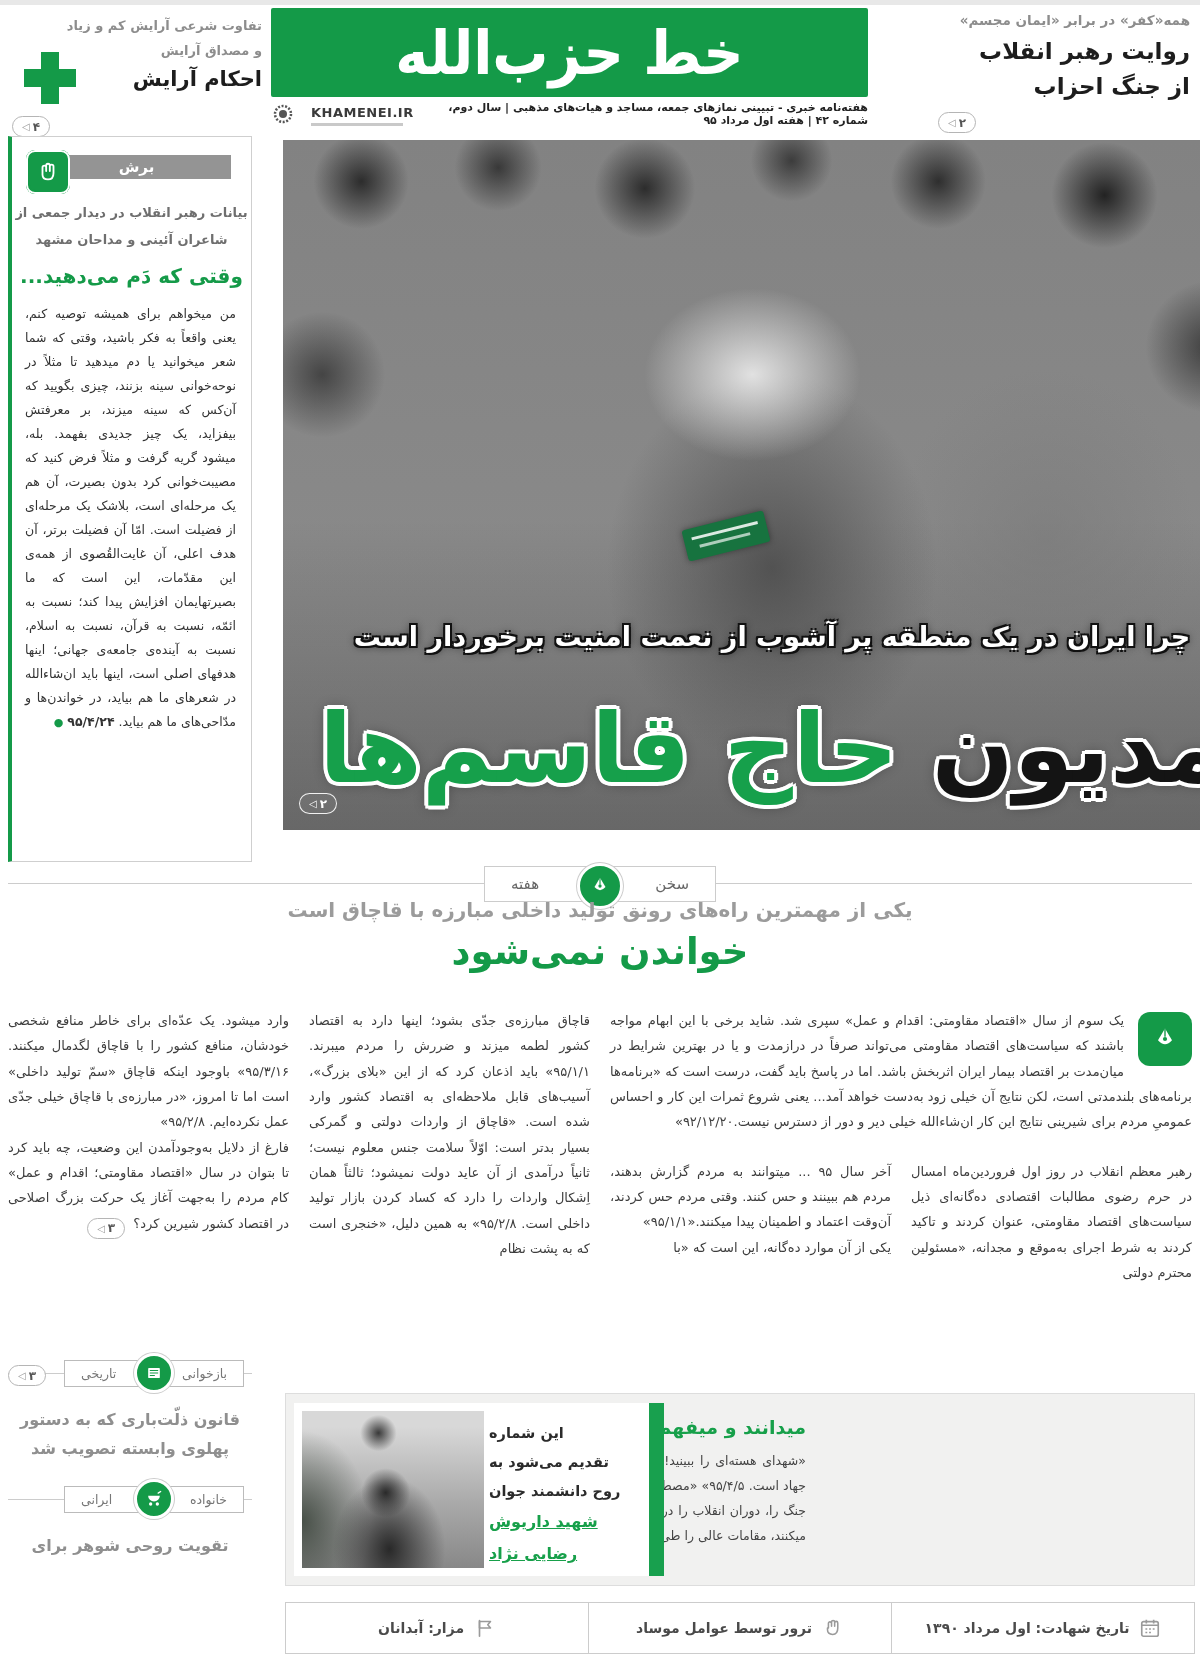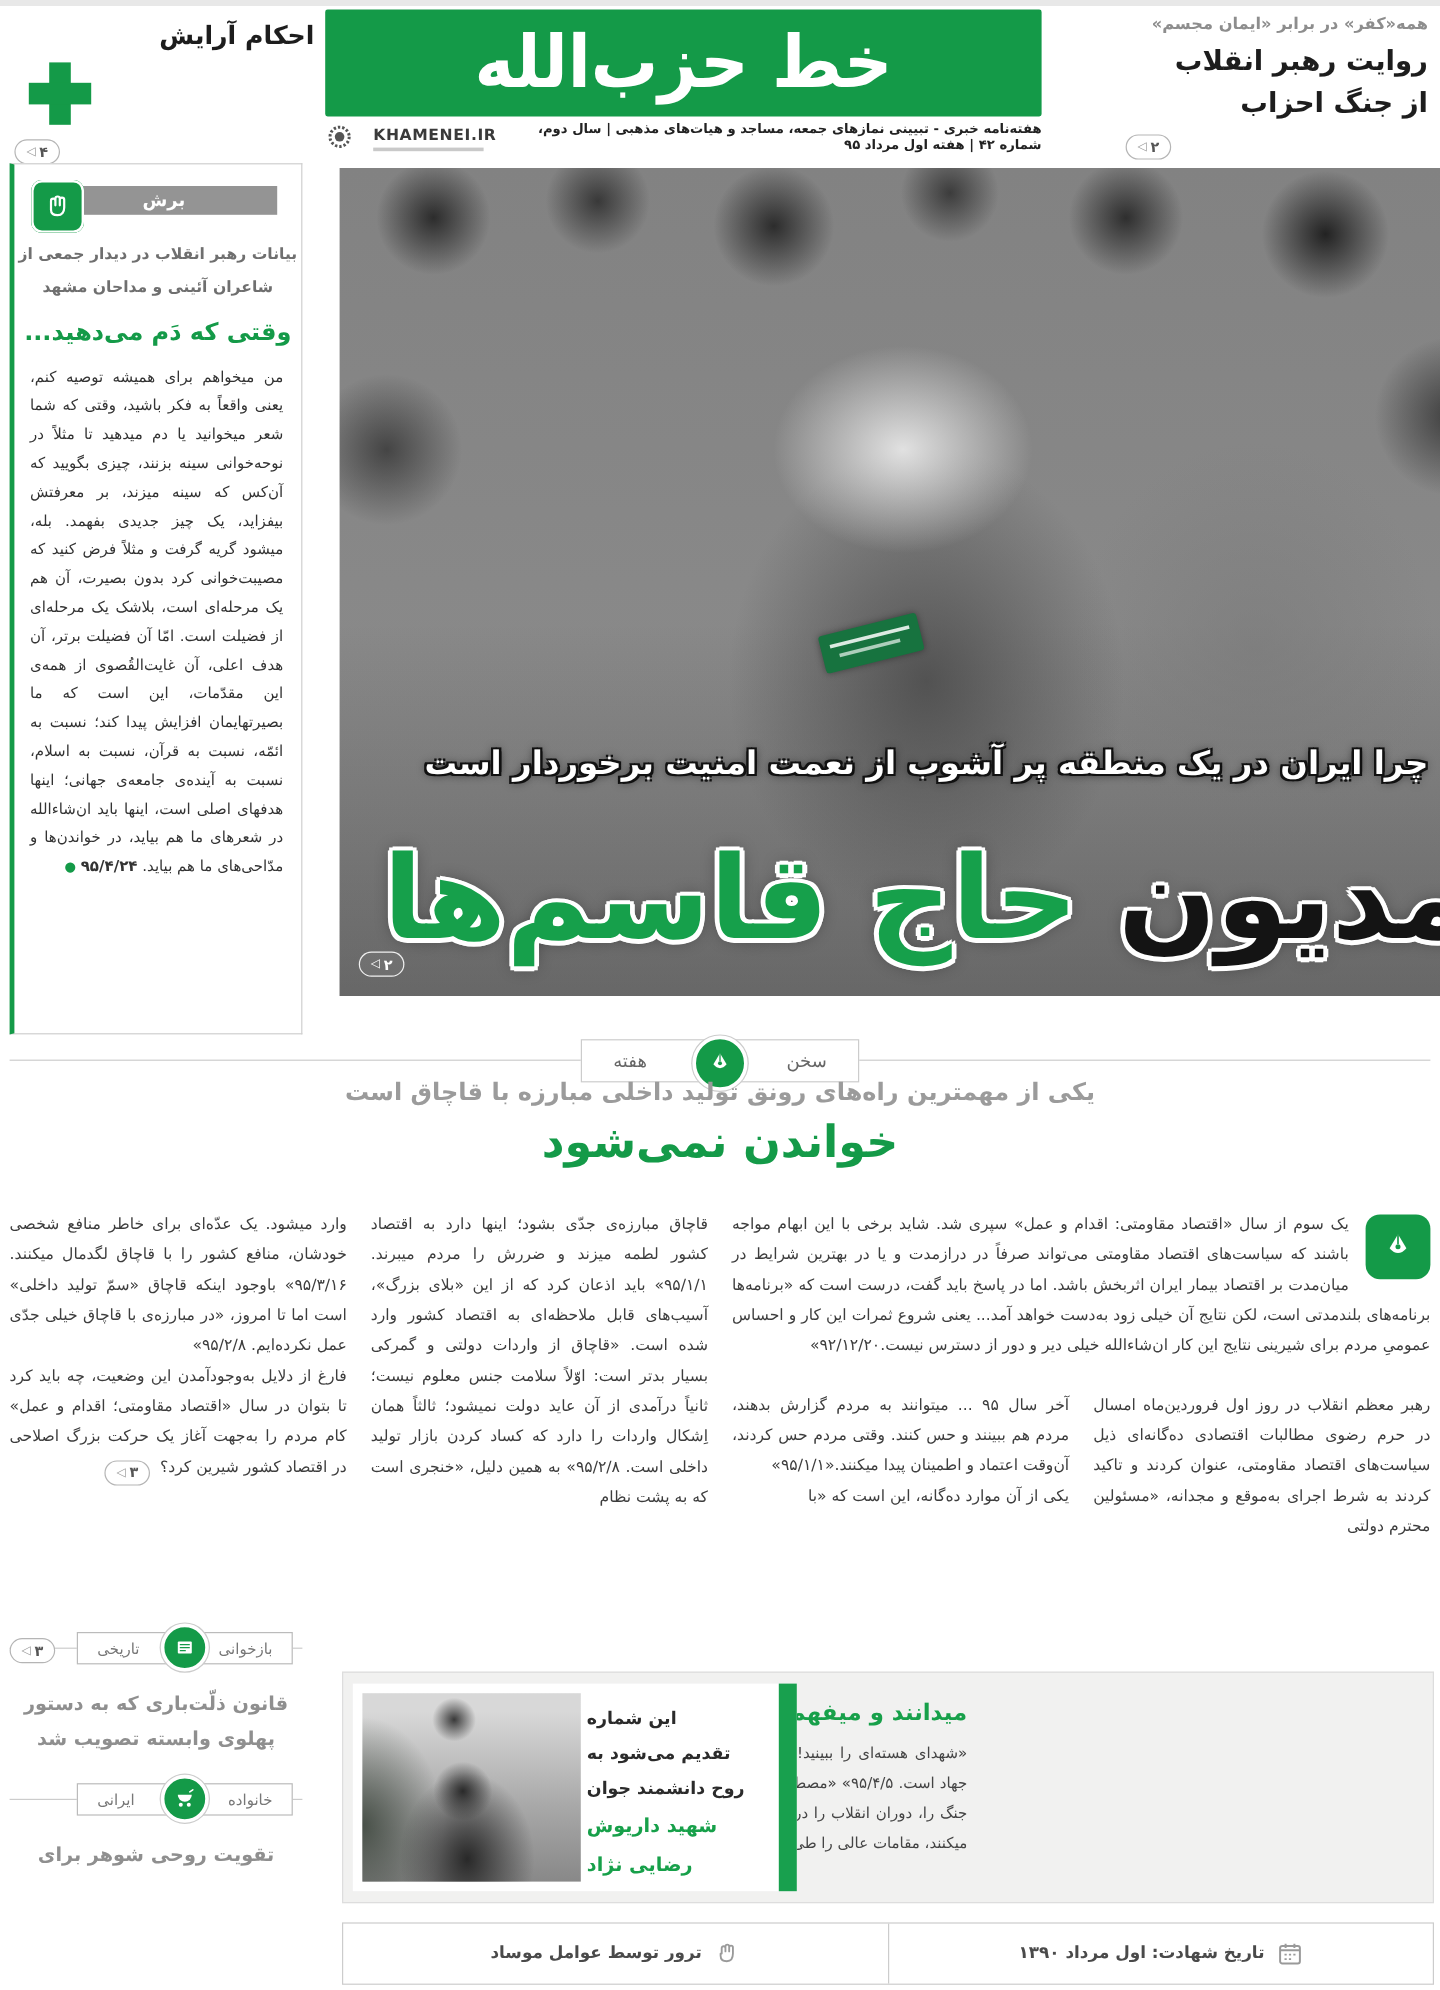--- a/index.html
+++ b/index.html
@@ -117,21 +117,21 @@
 
   
   .tribute{left:285px;top:1393px;width:910px;height:193px;background:#f1f1f0;border:1px solid #ddd;}
   .quote{position:absolute;right:388px;left:16px;top:16px;}
   .quote h2{margin:6px 0 10px;font-size:19px;font-weight:800;color:#17a04a;text-align:right;}
   .quote p{margin:0;font-size:12.5px;line-height:2;text-align:justify;color:#444;}
   .ded-card{position:absolute;left:8px;top:9px;bottom:9px;width:370px;background:#fff;}
   .ded-bar{position:absolute;right:0;top:0;bottom:0;width:15px;background:#18a04e;}
   .ded-text{position:absolute;right:30px;top:16px;width:145px;text-align:left;font-size:14.5px;font-weight:bold;
       color:#2b2b2b;line-height:2;}
-  .ded-text .grn{color:#17a04a;font-size:16px;}
+  .ded-text .grn{color:#17a04a;font-size:16px;text-decoration:underline;}
   .ded-photo{position:absolute;left:8px;top:8px;bottom:8px;width:182px;background:
       radial-gradient(circle 26px at 42% 14%, rgba(40,40,40,.9), transparent 70%),
       radial-gradient(circle 34px at 46% 52%, rgba(30,30,30,.9), transparent 72%),
       radial-gradient(ellipse 70px 90px at 48% 88%, rgba(35,35,35,.95), transparent 80%),
       radial-gradient(ellipse 90px 120px at 0% 70%, rgba(50,60,50,.8), transparent 75%),
       linear-gradient(#d8d8d8 10%,#a8a8a8 60%,#888);}
 
   
   .facts{left:285px;top:1602px;width:910px;height:52px;background:#fff;border:1px solid #ccc;display:flex;direction:rtl;}
   .fact{flex:1;display:flex;align-items:center;justify-content:center;gap:10px;font-size:14px;font-weight:bold;color:#4a4a4a;}
@@ -150,20 +150,24 @@
       <span>روایت رهبر انقلاب</span><br>
       <span>از جنگ احزاب</span>
     </div>
     <span class="pill pill-r">
         <span>۲</span>
       </span>
   </div>
 
   <div class="abs teaser-l">
     <span class="plus-icon"></span>
+    <div class="kick">
+      <span>تفاوت شرعی آرایش کم و زیاد</span><br>
+      <span>و مصداق آرایش</span>
+    </div>
     <div class="ttl">احکام آرایش</div>
     <span class="pill pill-l">
         <span>۴</span>
       </span>
   </div>
 
   <div class="abs logo">
     <span>خط حزب‌الله</span>
   </div>
   <div class="abs brandbar">
@@ -329,14 +333,21 @@
         <path d="M7 13 h2 M11 13 h2 M15 13 h2 M7 17 h2 M11 17 h2" stroke="#9a9a9a" stroke-width="1.6"></path>
       </svg>
       <span>تاریخ شهادت: اول مرداد ۱۳۹۰</span>
     </div>
     <div class="fact">
       <svg width="22" height="22" viewBox="0 0 24 24">
         <path d="M7 12 V7 a1.7 1.7 0 0 1 3.4 0 v3 M10.4 10 V5.5 a1.7 1.7 0 0 1 3.4 0 V10 M13.8 10 V6.5 a1.7 1.7 0 0 1 3.4 0 V12 c0 4-1.5 7-5.5 7 -3.5 0-5.7-2-5.7-5 v-2" fill="none" stroke="#9a9a9a" stroke-width="1.7" stroke-linecap="round"></path>
       </svg>
       <span>ترور توسط عوامل موساد</span>
     </div>
+    <div class="fact">
+      <svg width="22" height="22" viewBox="0 0 24 24">
+        <path d="M6 21 V4" stroke="#9a9a9a" stroke-width="1.8" stroke-linecap="round"></path>
+        <path d="M6 5 h12 l-3 3.5 3 3.5 H6 Z" fill="none" stroke="#9a9a9a" stroke-width="1.7" stroke-linejoin="round"></path>
+      </svg>
+      <span>مزار: آبدانان</span>
+    </div>
   </div>
 </div>
 
 </body></html>

